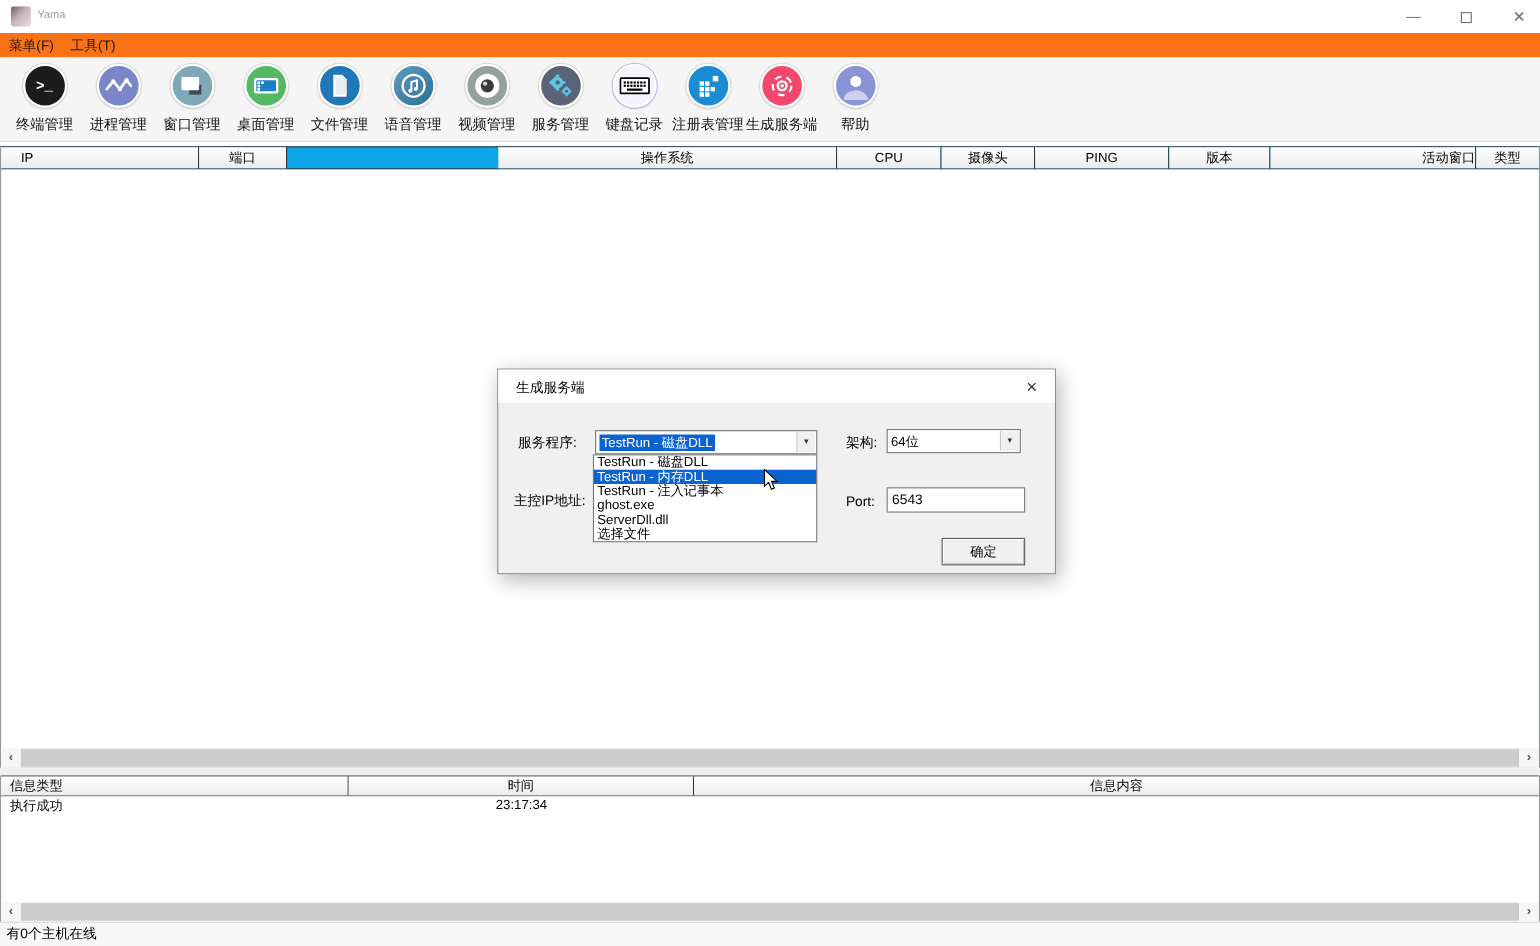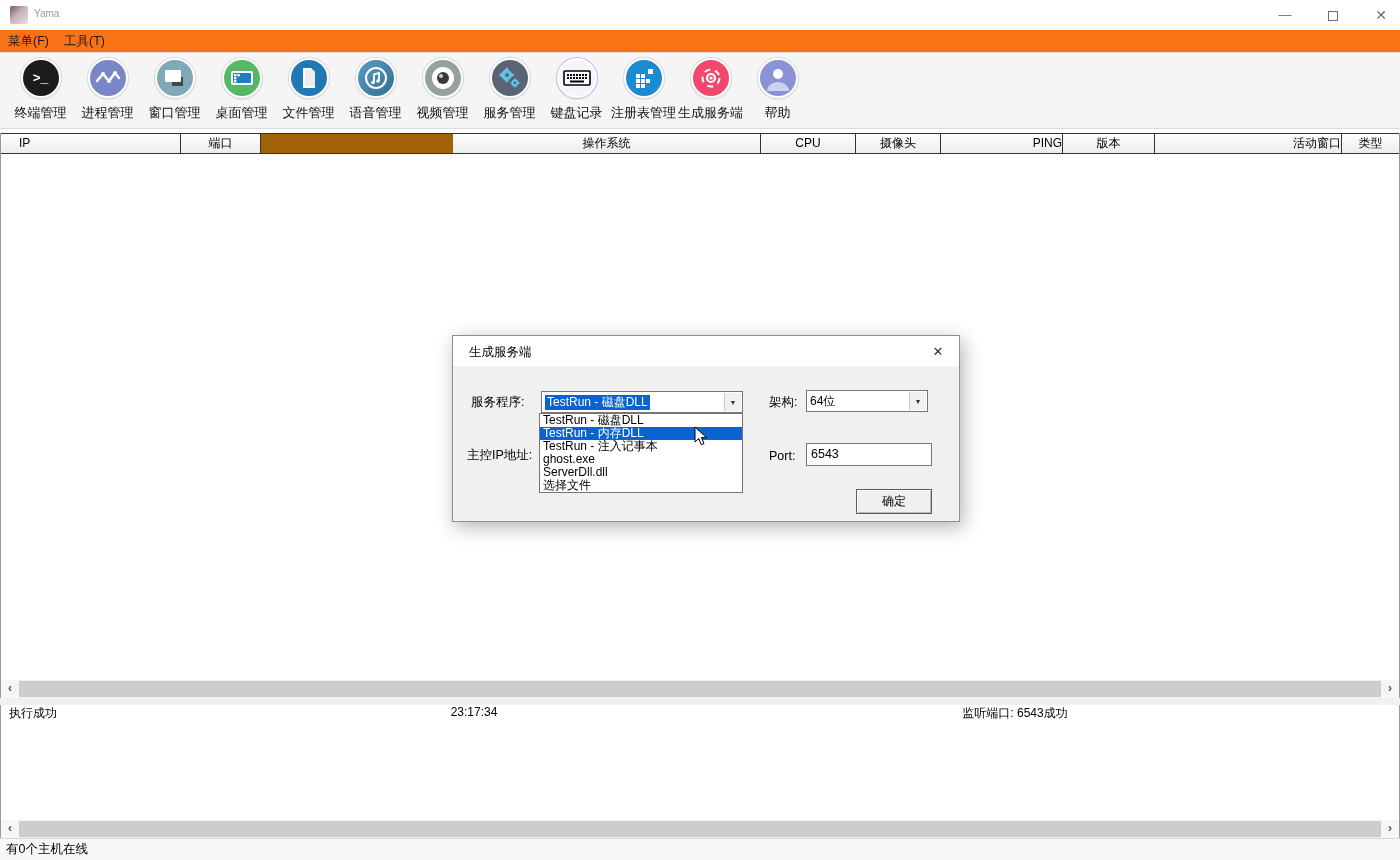--- a/index.html
+++ b/index.html
@@ -25,21 +25,21 @@
   .toolbar { position:absolute; left:0; top:52px; width:1400px; height:77px; background:#f5f5f6;
     border-top:1px solid #e3e3e3; border-bottom:1px solid #dcdcdc; display:flex; padding-left:7px; }
   .tool-item { width:67px; height:100%; display:flex; flex-direction:column; align-items:center; padding-top:5px; }
   .tool-circle { width:40px; height:40px; border-radius:50%; border:2px solid #fff;
     box-shadow:0 0 0 1px #d8d8d8, 0 1px 2px rgba(0,0,0,.18); display:flex; align-items:center; justify-content:center;
     position:relative; overflow:hidden; }
   .tool-label { margin-top:6px; font-size:13px; color:#111; white-space:nowrap; }
 
   
   .host-area { position:absolute; left:0; top:133px; width:1400px; height:565px;
-    border-left:1px solid #999; border-right:1px solid #999; background:#a16207; }
+    border-left:1px solid #999; border-right:1px solid #999; background:#0ea5e9; }
   .host-header { display:flex; height:21px; border-top:1px solid #333; border-bottom:1px solid #333; }
   .hcell { background:linear-gradient(#fefefe,#ececec); border-right:1px solid #333;
     box-shadow:inset 0 1px 0 #fff; line-height:19px; text-align:center; font-size:12px; overflow:hidden; flex:0 0 auto; }
   .hcell.left { text-align:left; padding-left:18px; }
   .hcell:last-child { flex:1 1 auto; border-right:none; }
   .host-body { height:526px; background:#fff; }
 
   
   .hscroll { position:absolute; left:0; width:1400px; height:18px; background:#f1f1f1;
     border-left:1px solid #999; border-right:1px solid #999; }
@@ -277,42 +277,46 @@
 </div>
 
 <div class="host-area">
   <div class="host-header" id="hostHeader">
       <div class="hcell left" style="width: 180px;">IP</div>
       <div class="hcell" style="width: 80px;">端口</div>
       <div class="hcell" style="width: 192px; margin-top: 42px;">计算机名/备注</div>
       <div class="hcell" style="width: 308px;">操作系统</div>
       <div class="hcell" style="width: 95px;">CPU</div>
       <div class="hcell" style="width: 85px;">摄像头</div>
-      <div class="hcell" style="width: 122px; text-align: right;">PING</div>
+      <div class="hcell" style="width: 122px;">PING</div>
       <div class="hcell" style="width: 92px;">版本</div>
       <div class="hcell" style="width: 187px; text-align: right;">活动窗口</div>
       <div class="hcell" style="width: 59px;">类型</div>
     </div>
   <div class="host-body"></div>
 </div>
 
 <div class="hscroll top">
   <div class="hs-arrow left">‹</div>
   <div class="hs-thumb"></div>
   <div class="hs-arrow right">›</div>
 </div>
 
 <div class="gap"></div>
 
 <div class="log-area">
+  <div class="log-header" id="logHeader">
+      <div class="lcell c0">信息类型</div>
+      <div class="lcell c1">时间</div>
+      <div class="lcell c2">信息内容</div>
+    </div>
   <div id="logRows">
       <div class="log-row">
         <div class="lcell c0">执行成功</div>
         <div class="lcell c1">23:17:34</div>
-        <div class="lcell c2">监听端口: 6543成功</div>
       </div>
     </div>
 </div>
 
 <div class="hscroll bottom">
   <div class="hs-arrow left">‹</div>
   <div class="hs-thumb"></div>
   <div class="hs-arrow right">›</div>
 </div>
 

